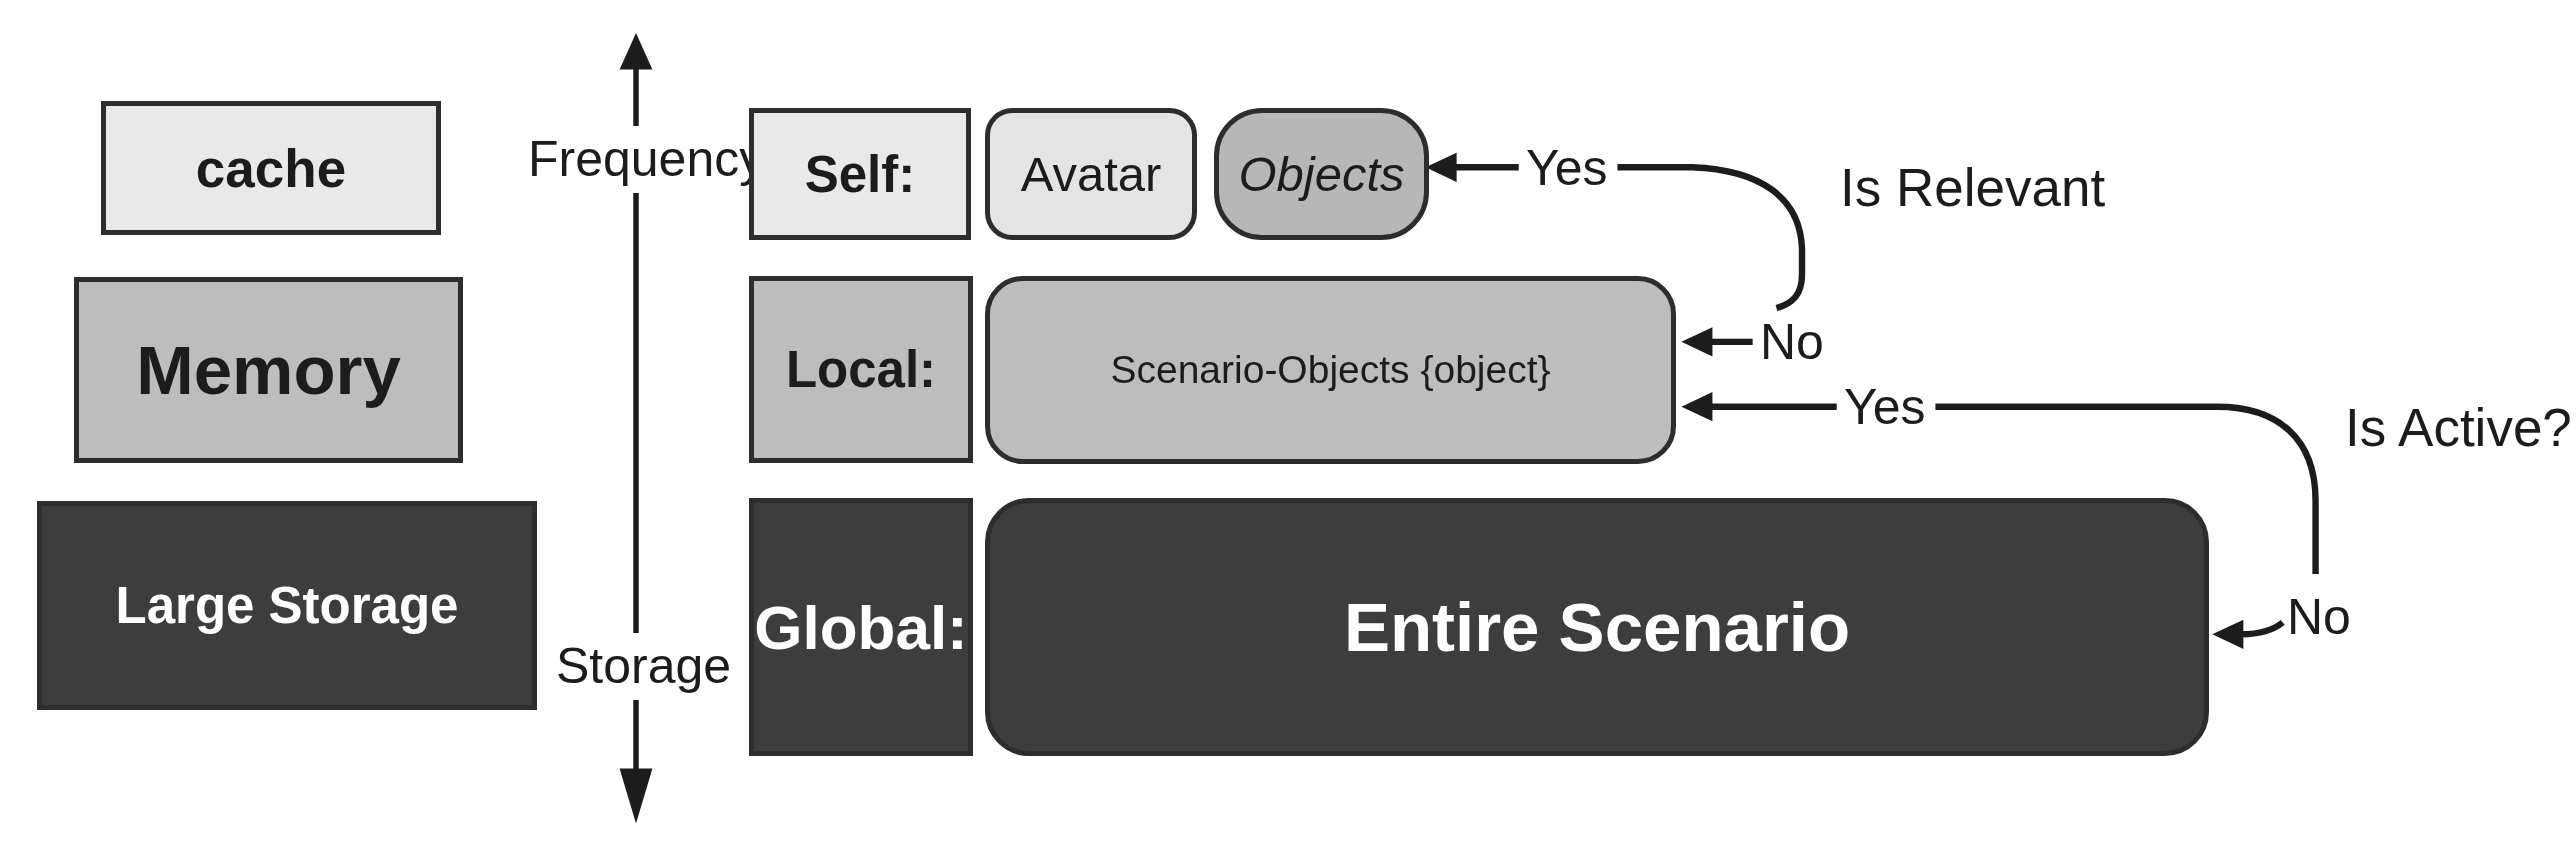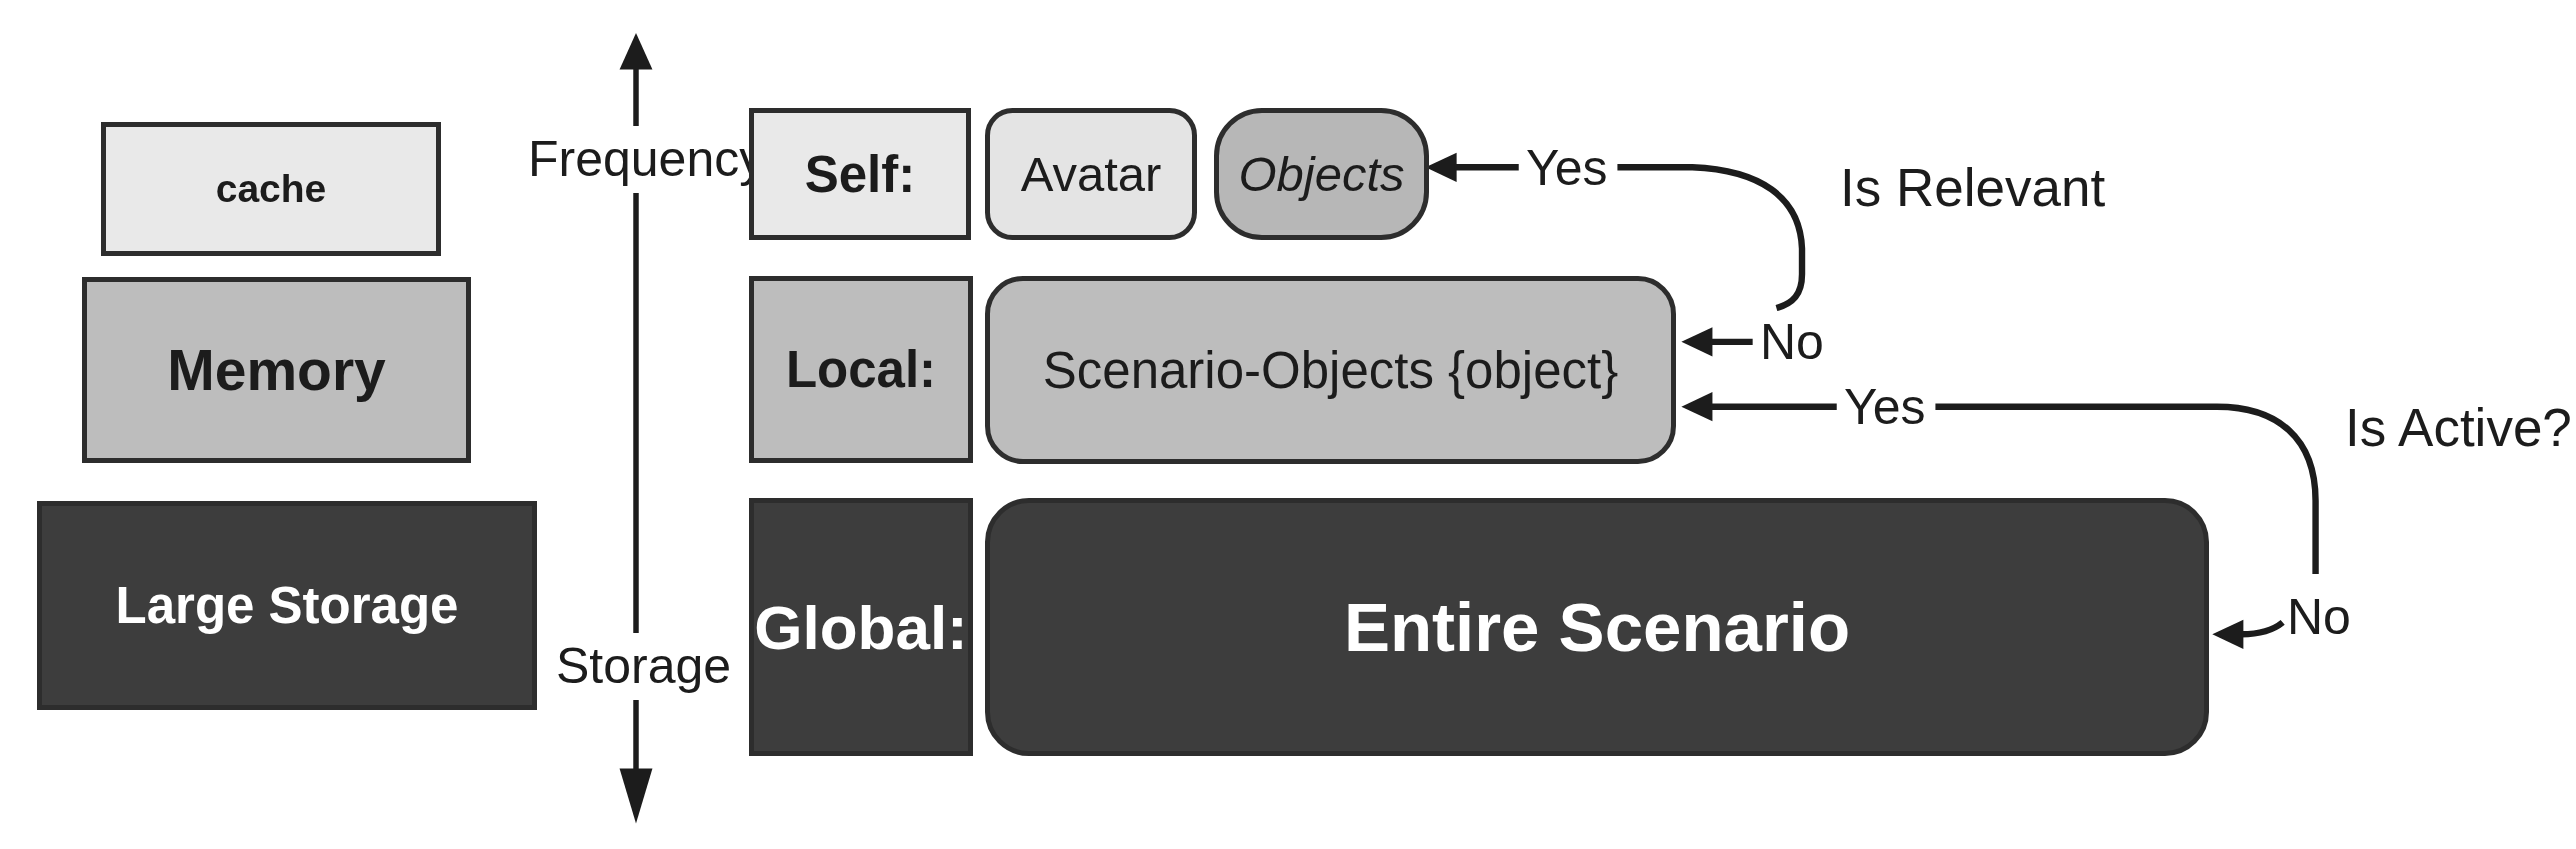--- a/index.html
+++ b/index.html
@@ -43,28 +43,28 @@
     position: absolute;
     color: #1c1c1c;
     white-space: nowrap;
     line-height: 1.05;
   }
   .axis-lbl {
     background: #ffffff;
     padding: 7.3px 11px;
   }
   
-  #cache-box          { left: 101px;  top: 122px; width: 340px;  height: 134px; font-size: 39px; }
-  #memory-box         { left: 82px;   top: 277px; width: 389px;  height: 186px; font-size: 57px; }
+  #cache-box          { left: 101px;  top: 101px; width: 340px;  height: 134px; font-size: 53px; }
+  #memory-box         { left: 74px;   top: 277px; width: 389px;  height: 186px; font-size: 69px; }
   #large-storage-box  { left: 37px;   top: 501px; width: 500px;  height: 209px; font-size: 51px; }
   #self-box           { left: 749px;  top: 108px; width: 222px;  height: 132px; font-size: 51px; }
   #avatar-box         { left: 985px; top: 108px; width: 212px;  height: 132px; font-size: 49px; border-radius: 27.4px; }
   #objects-box        { left: 1214px; top: 108px; width: 215px;  height: 132px; font-size: 49px; border-radius: 48px; }
   #local-box          { left: 749px;  top: 276px; width: 224px;  height: 187px; font-size: 51px; align-items: center; }
-  #scenario-objects-box { left: 985px; top: 276px; width: 691px; height: 188px; font-size: 51px; border-radius: 38px; }
+  #scenario-objects-box { left: 985px; top: 276px; width: 691px; height: 188px; font-size: 39px; border-radius: 38px; }
   #global-box         { left: 749px;  top: 498px; width: 224px;  height: 258px; font-size: 62px; }
   #entire-scenario-box{ left: 985px; top: 498px; width: 1224px; height: 258px; font-size: 69px; border-radius: 44px; }
   
   #frequency-label    { left: 517px;  top: 126px; font-size: 50px; }
   #storage-label      { left: 545px;  top: 633px; font-size: 50px; }
   #relevant-yes-label { left: 1526px; top: 142px; font-size: 50px; }
   #relevant-no-label  { left: 1760px; top: 316px; font-size: 50px; }
   #relevant-question-label { left: 1840px; top: 160px; font-size: 53px; }
   #active-yes-label   { left: 1844px; top: 381px; font-size: 50px; }
   #active-no-label    { left: 2287px; top: 591px; font-size: 50px; }

